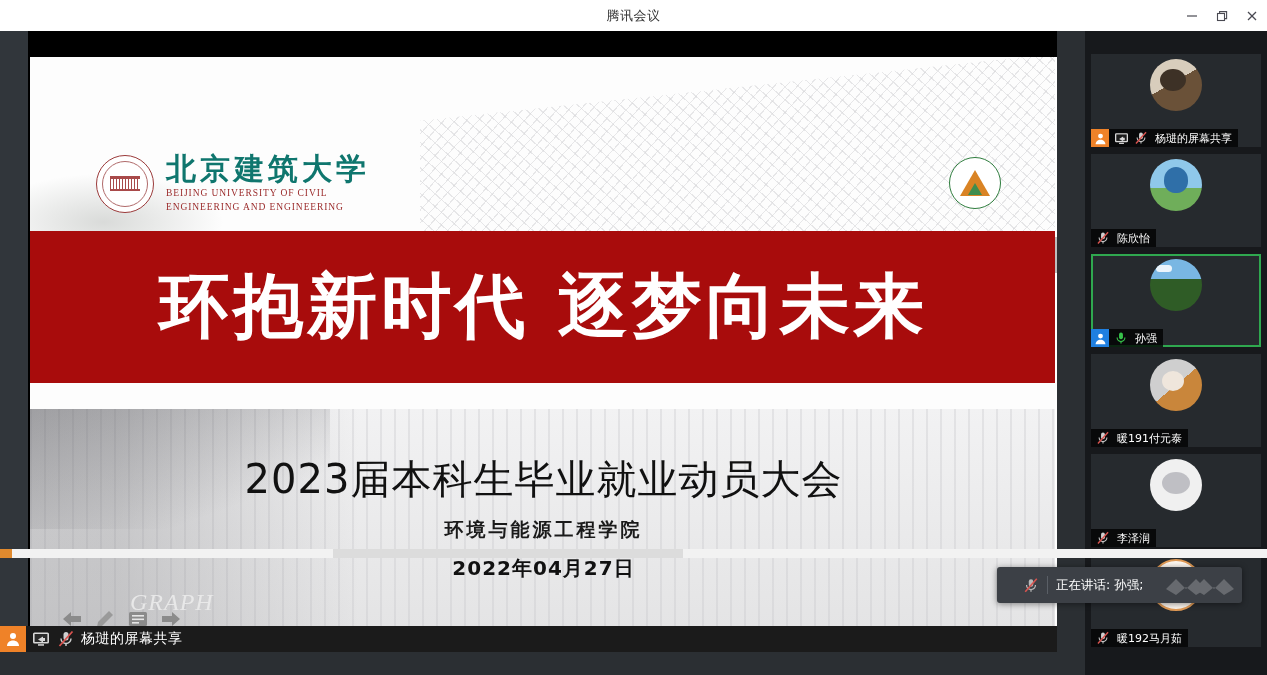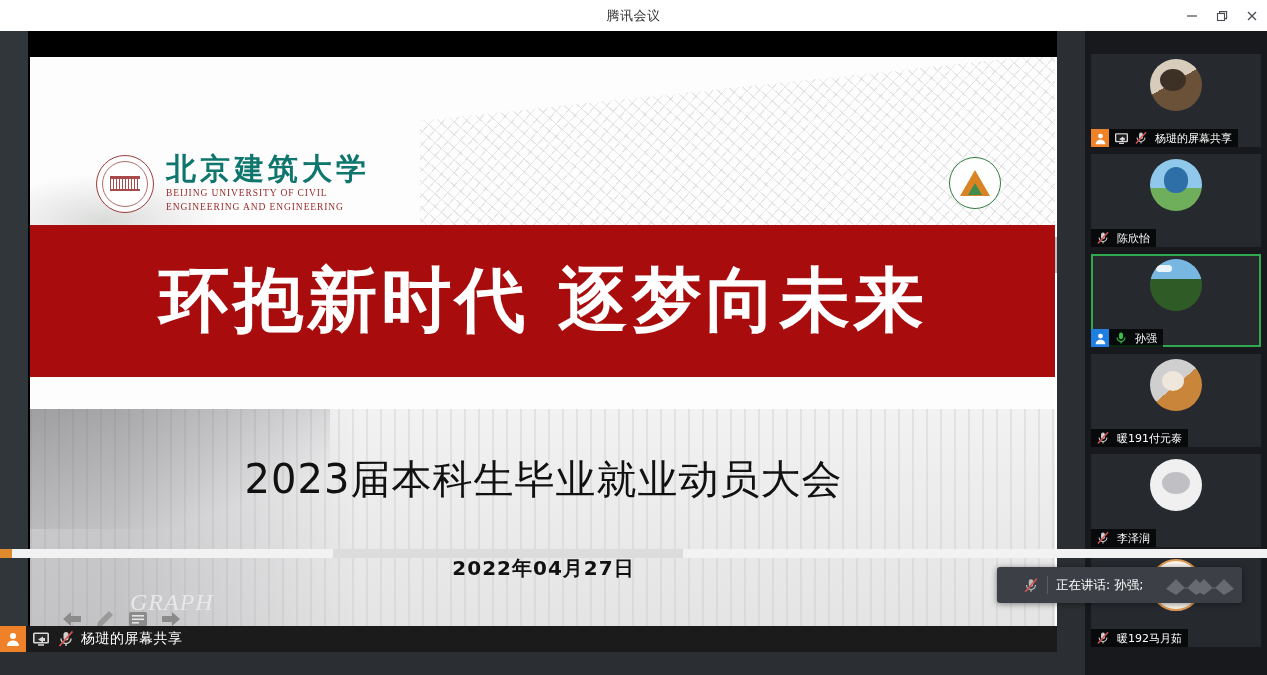--- a/index.html
+++ b/index.html
@@ -116,21 +116,21 @@
     position:relative;
   }
   .emblem .tri:after {
     content:""; position:absolute; left:-7px; top:13px;
     border-left:7px solid transparent; border-right:7px solid transparent;
     border-bottom:12px solid #3f8d4e;
   }
 
   
   .red-band {
-    position:absolute; left:0; top:168px; width:1027px; height:152px;
+    position:absolute; left:0; top:174px; width:1027px; height:152px;
     background:#a80c0c;
     display:flex; align-items:center; justify-content:center;
   }
   .headline {
     color:#fff; font-size:70px; font-weight:700; letter-spacing:4px;
     font-family:"DejaVu Sans","Liberation Sans",sans-serif;
     white-space:nowrap;
   }
 
   .subtitle {
@@ -307,20 +307,21 @@
         </div>
 
         <div class="red-band">
           <div class="headline">环抱新时代 逐梦向未来</div>
         </div>
 
         <div class="bg-lower"></div>
         <div class="bg-lower-dark"></div>
 
         <div class="subtitle">2023届本科生毕业就业动员大会</div>
+        <div class="dept">环境与能源工程学院</div>
         <div class="date">2022年04月27日</div>
 
         <div class="watermark">GRAPH</div>
 
         <div class="ppt-nav">
           <div class="nvi">
             <svg width="22" height="18" viewBox="0 0 22 18">
                 <path d="M10 2 L2 9 L10 16 L10 12 L20 12 L20 6 L10 6 Z" fill="#8b8b8b"></path>
               </svg>
           </div>

